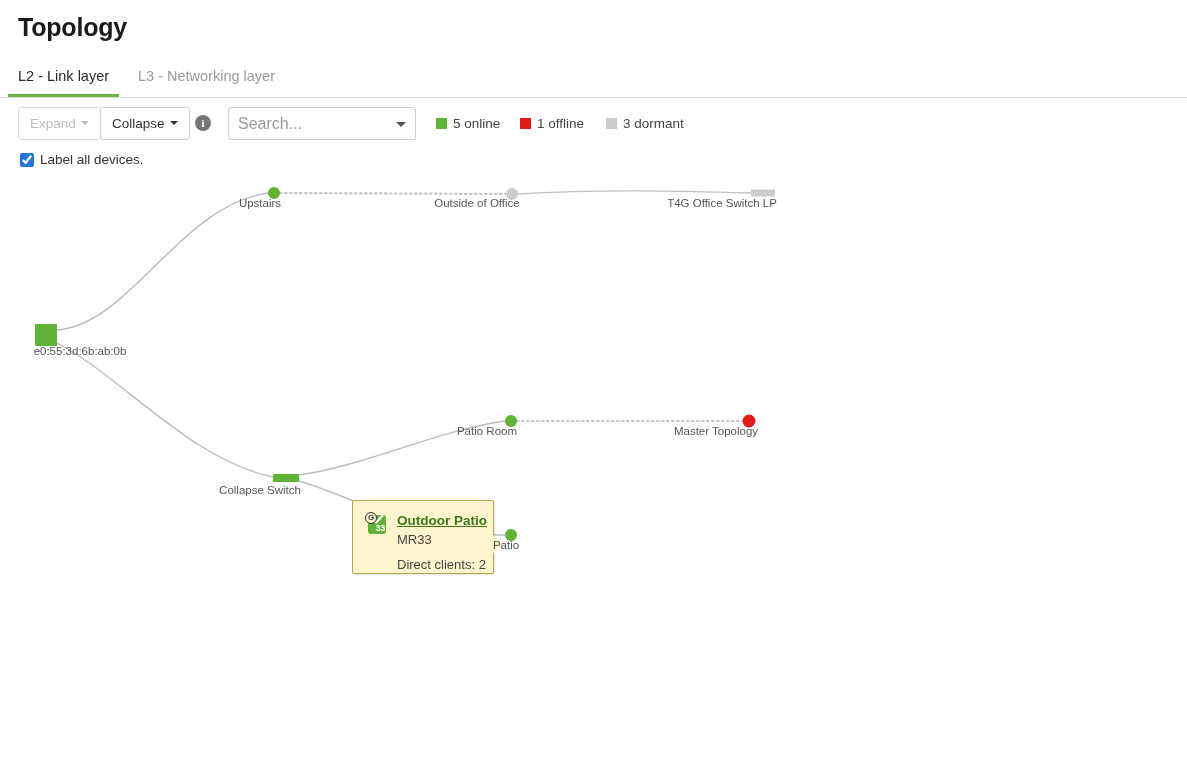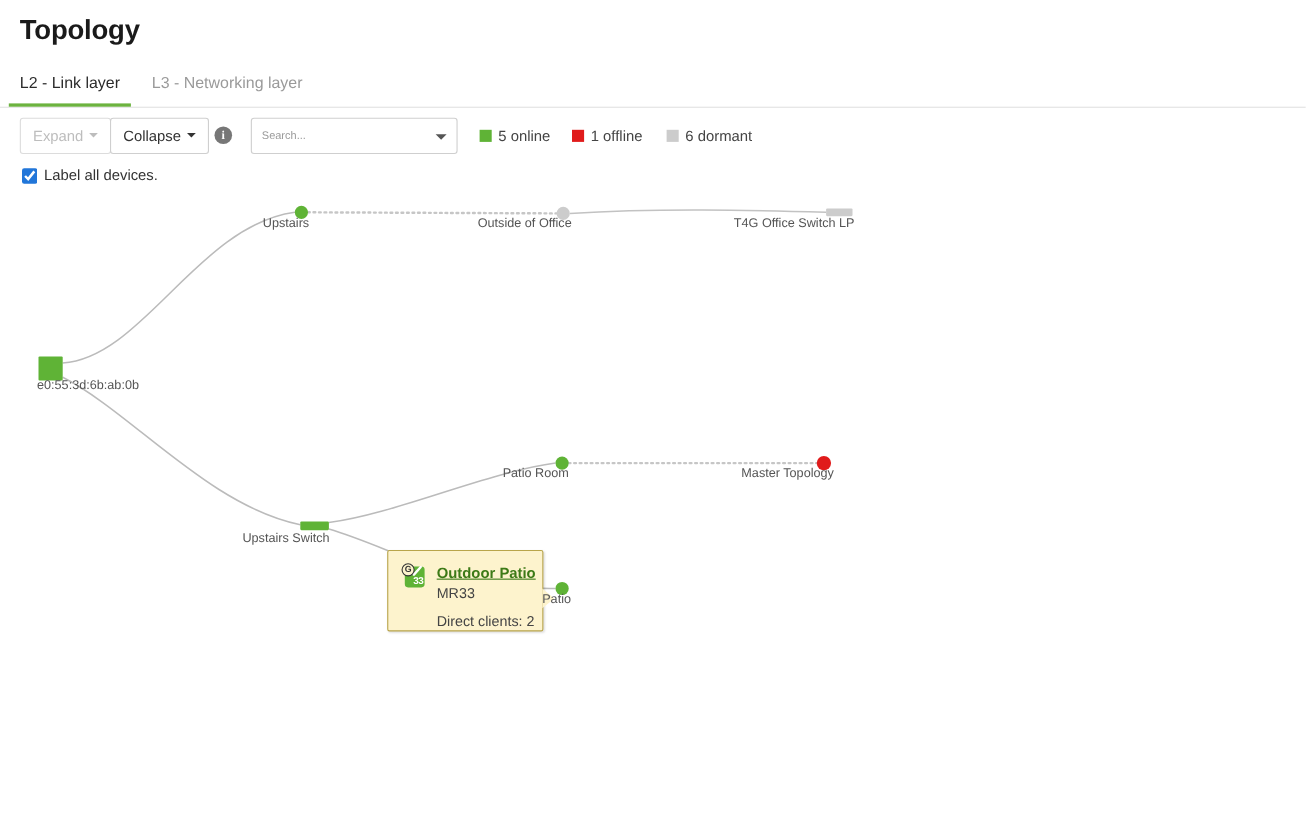--- a/index.html
+++ b/index.html
@@ -125,21 +125,21 @@
   }
   .searchbox input {
     position: absolute;
     left: 0; top: 0;
     width: 160px;
     height: 31px;
     border: 0;
     outline: none;
     background: transparent;
     padding: 0 9px;
-    font-size: 10px;
+    font-size: 16px;
     font-family: "Liberation Sans", sans-serif;
     color: #a21caf;
   }
   .searchbox input::placeholder { color: #9b9b9b; }
   .searchbox .caret {
     position: absolute;
     right: 9px;
     top: 14px;
     border-left: 5px solid transparent;
     border-right: 5px solid transparent;
@@ -346,21 +346,21 @@
     <span class="caret"></span>
   </div>
 
   <div class="legend" id="legend-online">
     <span class="swatch" style="background:#5fb336"></span><span>5 online</span>
   </div>
   <div class="legend" id="legend-offline">
     <span class="swatch" style="background:#e01b1b"></span><span>1 offline</span>
   </div>
   <div class="legend" id="legend-dormant">
-    <span class="swatch" style="background:#cccccc"></span><span>6 dormant</span>
+    <span class="swatch" style="background:#cccccc"></span><span>3 dormant</span>
   </div>
 </div>
 
 <label class="checkrow">
   <input type="checkbox" checked="" style="">
   <span>Label all devices.</span>
 </label>
 
 <div id="topology-canvas">
 
@@ -387,21 +387,21 @@
   <div class="node-dot" style="left:274px; top:18px; width:12px; height:12px; background:#5fb336;"></div>
   <div class="node-label" style="left:260px; top:22px;">Upstairs</div>
 
   <div class="node-dot" style="left:512px; top:19px; width:12px; height:12px; background:#cccccc;"></div>
   <div class="node-label" style="left:477px; top:22px;">Outside of Office</div>
 
   <div class="node-rect" style="left:763px; top:18px; width:24px; height:7px; background:#cccccc; border-radius:1px;"></div>
   <div class="node-label" style="left:722px; top:22px;">T4G Office Switch LP</div>
 
   <div class="node-rect" style="left:286px; top:303px; width:26px; height:8px; background:#5fb336; border-radius:1px;"></div>
-  <div class="node-label" style="left:260px; top:309px;">Upstairs Switch</div>
+  <div class="node-label" style="left:260px; top:309px;">Collapse Switch</div>
 
   <div class="node-dot" style="left:511px; top:246px; width:12px; height:12px; background:#5fb336;"></div>
   <div class="node-label" style="left:487px; top:250px;">Patio Room</div>
 
   <div class="node-dot" style="left:749px; top:246px; width:13px; height:13px; background:#e01b1b;"></div>
   <div class="node-label" style="left:716px; top:250px;">Master Topology</div>
 
   <div class="node-dot" style="left:511px; top:360px; width:12px; height:12px; background:#5fb336; z-index:5;"></div>
   <div class="node-label" style="left:506px; top:364px; z-index:5;">Patio</div>
 

